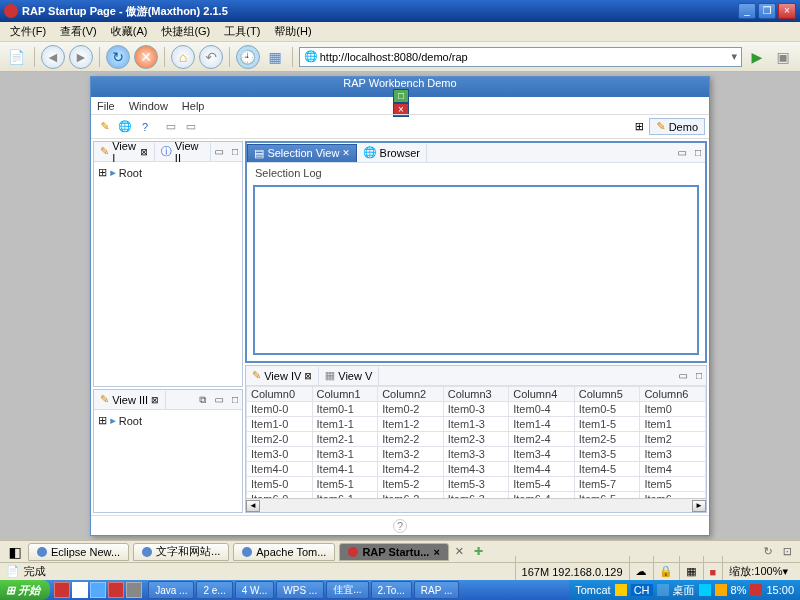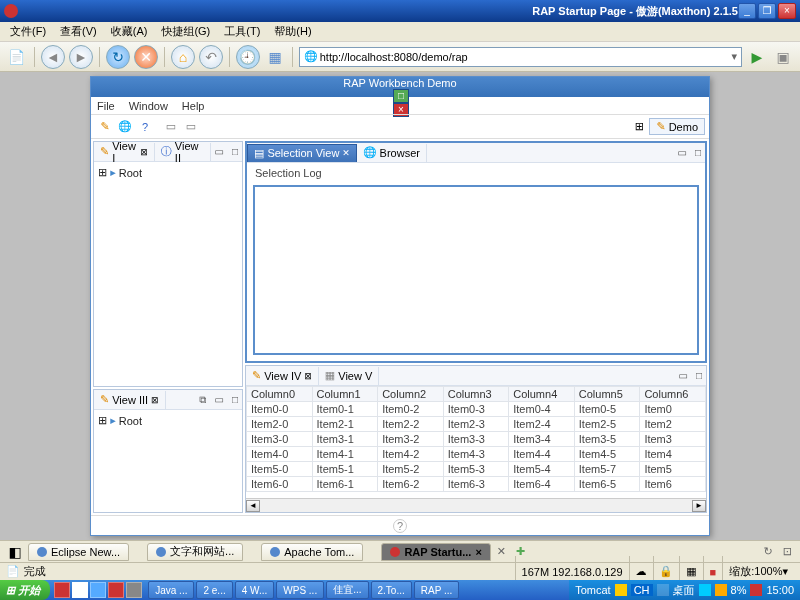--- a/index.html
+++ b/index.html
@@ -1,21 +1,21 @@
 <!DOCTYPE html>
 <html><head>
 <meta charset="utf-8">
 <style>
 * { box-sizing: border-box; margin: 0; padding: 0; font-family: Tahoma, sans-serif; font-size: 11px; }
 body { background: #ece9d8; width: 800px; height: 600px; overflow: hidden; position: relative; }
 
 
 .title-bar { height: 22px; background: linear-gradient(#2a6acc, #0d3a8b); color: #fff; display: flex; align-items: center; padding: 0 4px; }
 .title-bar .icon { width: 14px; height: 14px; background: #c33; border-radius: 50%; margin-right: 4px; }
-.title-bar .title { flex: 1; font-weight: bold; text-align: right; }
+.title-bar .title { flex: 1; font-weight: bold; }
 .title-bar .win-btns { display: flex; gap: 2px; }
 .title-bar .win-btn { width: 18px; height: 16px; background: linear-gradient(#6aa0e8,#3b7bd4); border: 1px solid #2255aa; border-radius: 2px; text-align: center; color: #fff; font-size: 10px; line-height: 14px; cursor: pointer; }
 .title-bar .win-btn.close { background: linear-gradient(#e88,#c33); border-color: #a22; }
 
 .menu-bar { height: 20px; background: #ece9d8; border-bottom: 1px solid #d4d0c8; display: flex; align-items: center; padding: 0 4px; gap: 2px; }
 .menu-bar span { padding: 2px 6px; cursor: pointer; text-align: right; }
 
 .toolbar { height: 30px; background: linear-gradient(#f7f7f2,#e8e5d4); border-bottom: 1px solid #c0bca8; display: flex; align-items: center; padding: 0 6px; gap: 4px; }
 .tbtn { width: 22px; height: 22px; border: 1px solid transparent; border-radius: 3px; display: flex; align-items: center; justify-content: center; cursor: pointer; font-size: 14px; }
 .tbtn.round { border-radius: 50%; width: 24px; height: 24px; background: radial-gradient(#fff,#d0e0f0); border: 1px solid #8ab; }
@@ -249,20 +249,29 @@
                   <tr>
                     <td>Item0-0</td>
                     <td>Item0-1</td>
                     <td>Item0-2</td>
                     <td>Item0-3</td>
                     <td>Item0-4</td>
                     <td>Item0-5</td>
                     <td>Item0</td>
                   </tr>
                   <tr>
+                    <td>Item1-0</td>
+                    <td>Item1-1</td>
+                    <td>Item1-2</td>
+                    <td>Item1-3</td>
+                    <td>Item1-4</td>
+                    <td>Item1-5</td>
+                    <td>Item1</td>
+                  </tr>
+                  <tr>
                     <td>Item2-0</td>
                     <td>Item2-1</td>
                     <td>Item2-2</td>
                     <td>Item2-3</td>
                     <td>Item2-4</td>
                     <td>Item2-5</td>
                     <td>Item2</td>
                   </tr>
                   <tr>
                     <td>Item3-0</td>
@@ -312,21 +321,21 @@
       </div>
     </div>
     <div class="rap-status">
       <span style="color:#888;border:1px solid #ccc;border-radius:50%;width:14px;height:14px;text-align:center;line-height:13px">?</span>
     </div>
   </div>
 </div>
 
 <div class="browser-tabs">
   <div class="tbtn">◧</div>
-  <div id="btabs" style="display:flex;gap:18px">
+  <div id="btabs" style="display:flex;gap:4px">
       <div class="btab">
         <span class="dot" style="background: rgb(85, 136, 204);"></span>
         <span>Eclipse New...</span>
       </div>
       <div class="btab">
         <span class="dot" style="background: rgb(85, 136, 204);"></span>
         <span>文字和网站...</span>
       </div>
       <div class="btab">
         <span class="dot" style="background: rgb(85, 136, 204);"></span>

